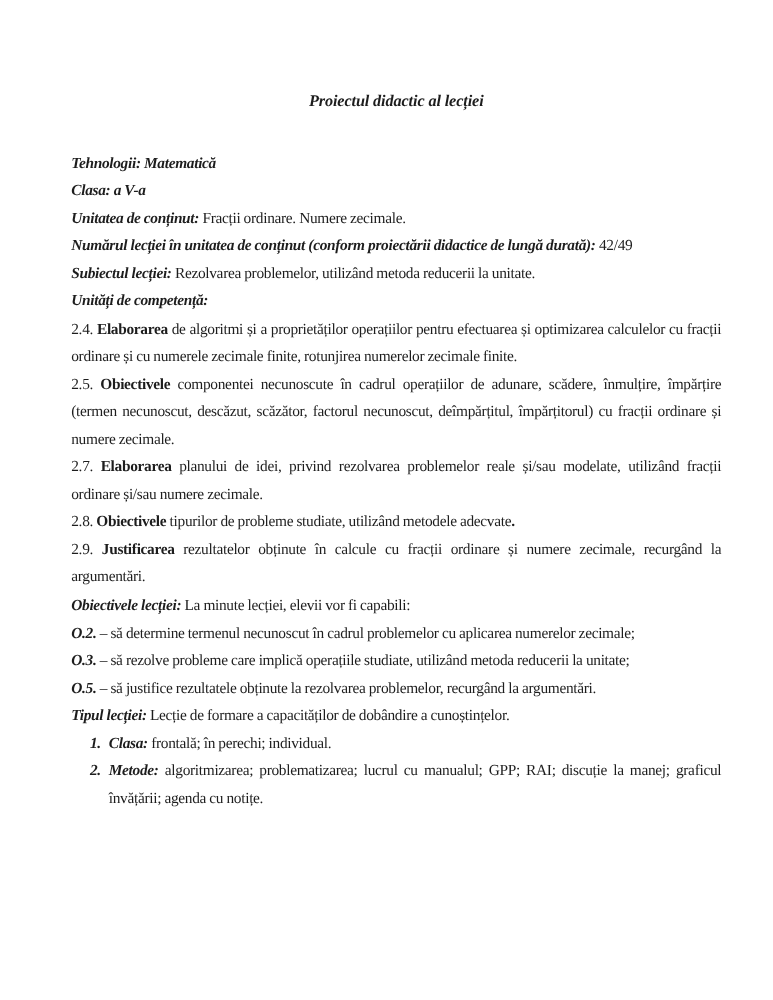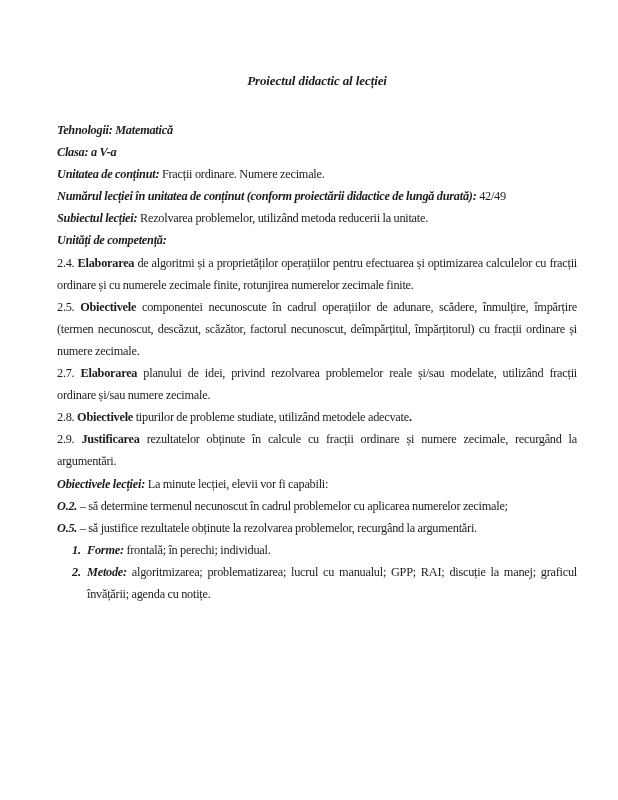--- a/index.html
+++ b/index.html
@@ -58,17 +58,19 @@
       <p class="para"><span class="b i">Numărul lecției în unitatea de conținut (conform proiectării didactice de lungă durată): </span><span>42/49</span></p>
       <p class="para"><span class="b i">Subiectul lecției: </span><span>Rezolvarea problemelor, utilizând metoda reducerii la unitate.</span></p>
       <p class="para"><span class="b i">Unități de competență:</span></p>
       <p class="para just"><span>2.4. </span><span class="b">Elaborarea</span><span> de algoritmi și a proprietăților operațiilor pentru efectuarea și optimizarea calculelor cu fracții ordinare și cu numerele zecimale finite, rotunjirea numerelor zecimale finite.</span></p>
       <p class="para just"><span>2.5. </span><span class="b">Obiectivele</span><span> componentei necunoscute în cadrul operațiilor de adunare, scădere, înmulțire, împărțire (termen necunoscut, descăzut, scăzător, factorul necunoscut, deîmpărțitul, împărțitorul) cu fracții ordinare și numere zecimale.</span></p>
       <p class="para just"><span>2.7. </span><span class="b">Elaborarea</span><span> planului de idei, privind rezolvarea problemelor reale și/sau modelate, utilizând fracții ordinare și/sau numere zecimale.</span></p>
       <p class="para"><span>2.8. </span><span class="b">Obiectivele</span><span> tipurilor de probleme studiate, utilizând metodele adecvate</span><span class="b">.</span></p>
       <p class="para just"><span>2.9. </span><span class="b">Justificarea</span><span> rezultatelor obținute în calcule cu fracții ordinare și numere zecimale, recurgând la argumentări.</span></p>
       <p class="para"><span class="b i">Obiectivele lecției: </span><span>La minute lecției, elevii vor fi capabili:</span></p>
       <p class="para"><span class="b i">O.2.</span><span> – să determine termenul necunoscut în cadrul problemelor cu aplicarea numerelor zecimale;</span></p>
+      <p class="para"><span class="b i">O.3.</span><span> – să rezolve probleme care implică operațiile studiate, utilizând metoda reducerii la unitate;</span></p>
       <p class="para"><span class="b i">O.5.</span><span> – să justifice rezultatele obținute la rezolvarea problemelor, recurgând la argumentări.</span></p>
-      <p class="para list"><span class="num">1.</span><span class="b i">Forme: </span><span> frontală; în perechi; individual.</span></p>
+      <p class="para"><span class="b i">Tipul lecției: </span><span>Lecție de formare a capacităților de dobândire a cunoștințelor.</span></p>
+      <p class="para list"><span class="num">1.</span><span class="b i">Clasa: </span><span> frontală; în perechi; individual.</span></p>
       <p class="para list just"><span class="num">2.</span><span class="b i">Metode: </span><span>  algoritmizarea; problematizarea; lucrul cu manualul; GPP; RAI; discuție la manej; graficul învățării; agenda cu notițe.</span></p>
     </div>
 </div>
 
 </body></html>

